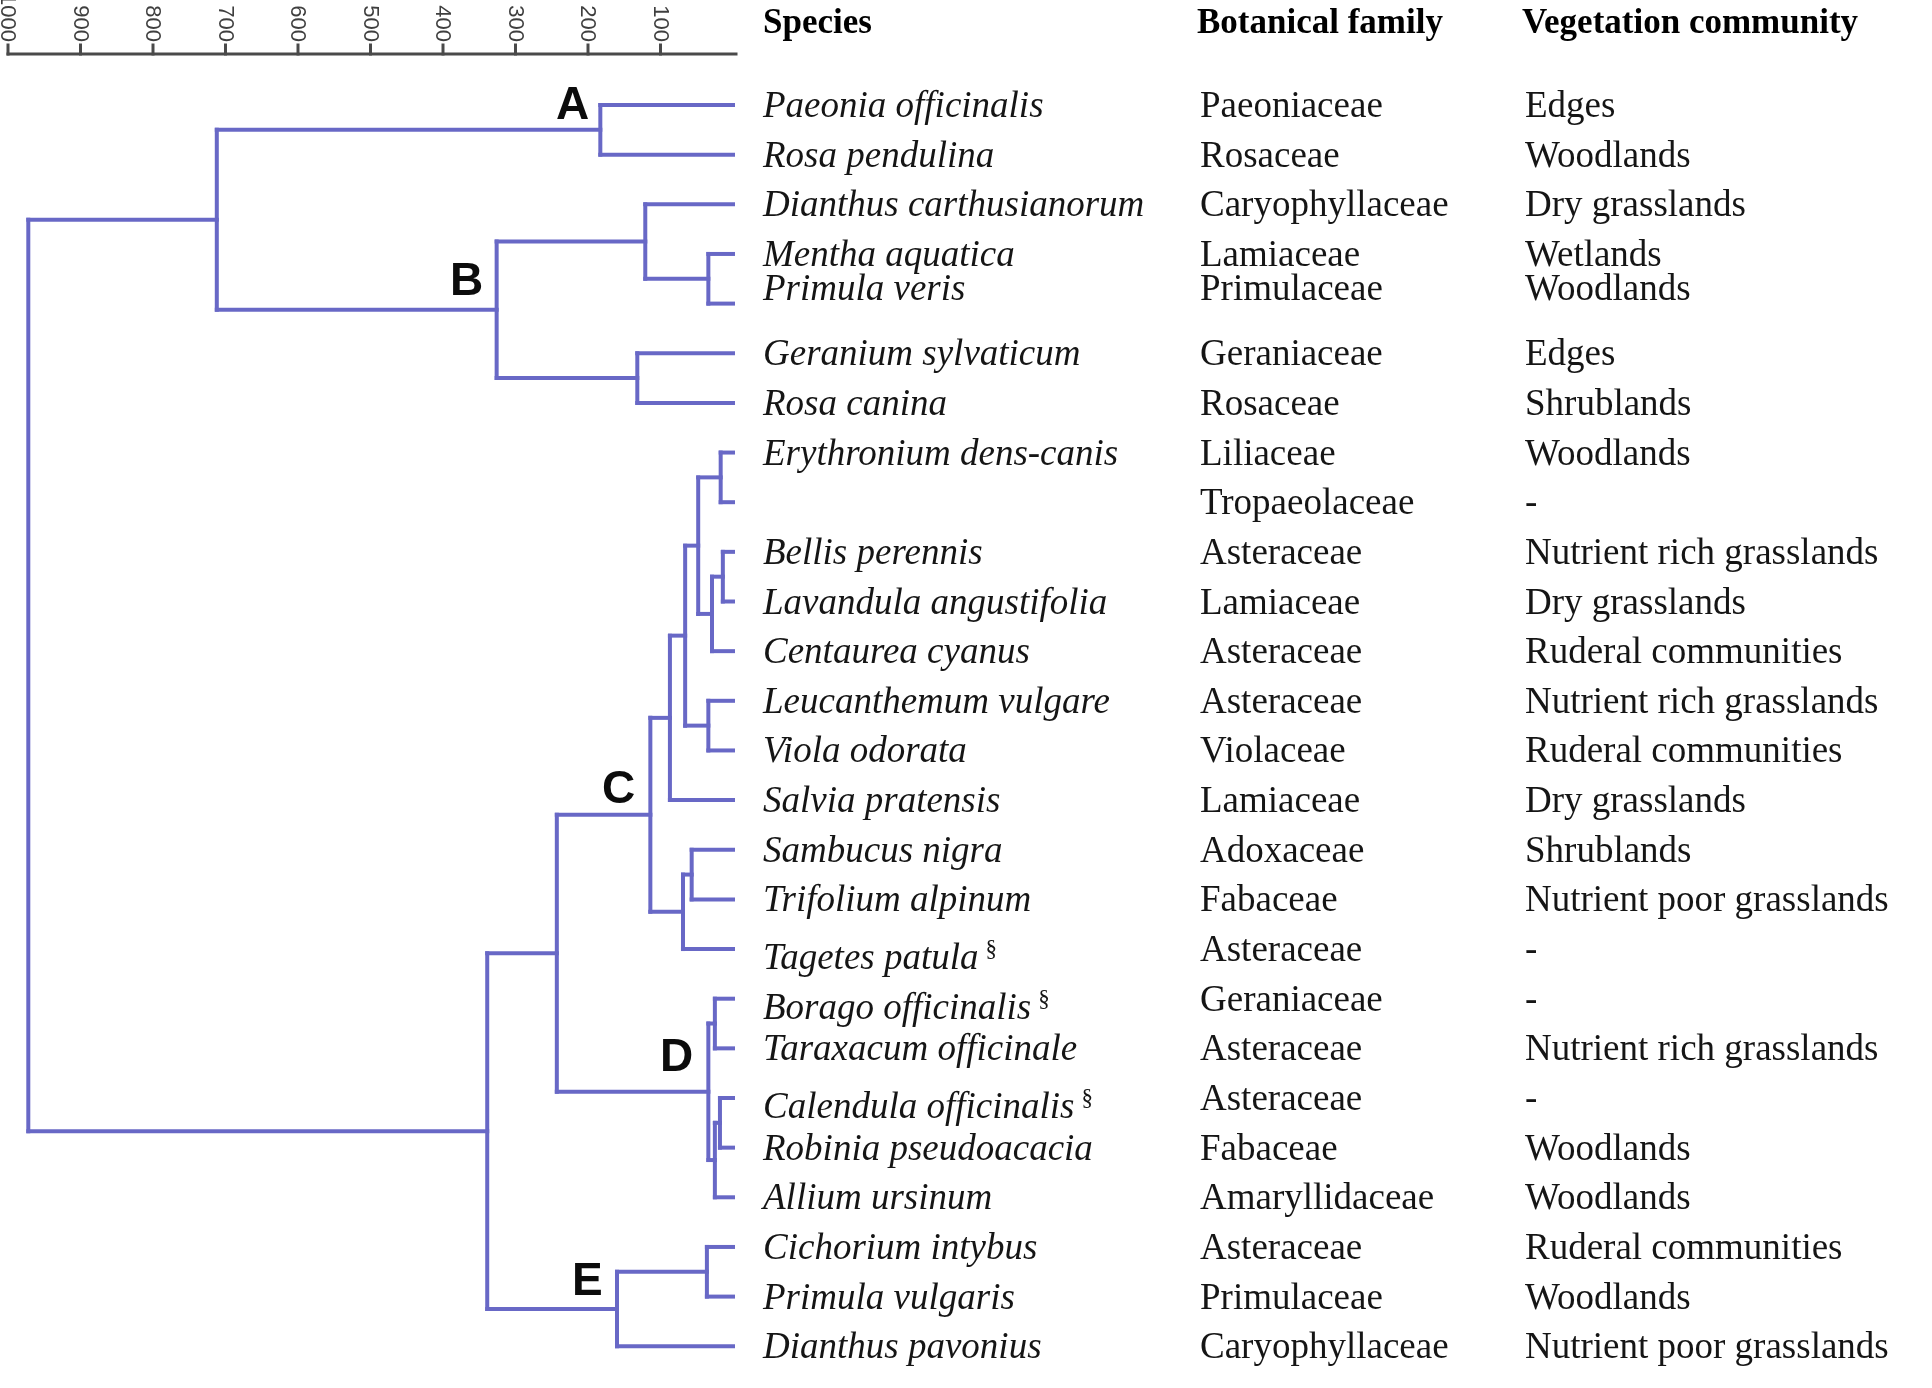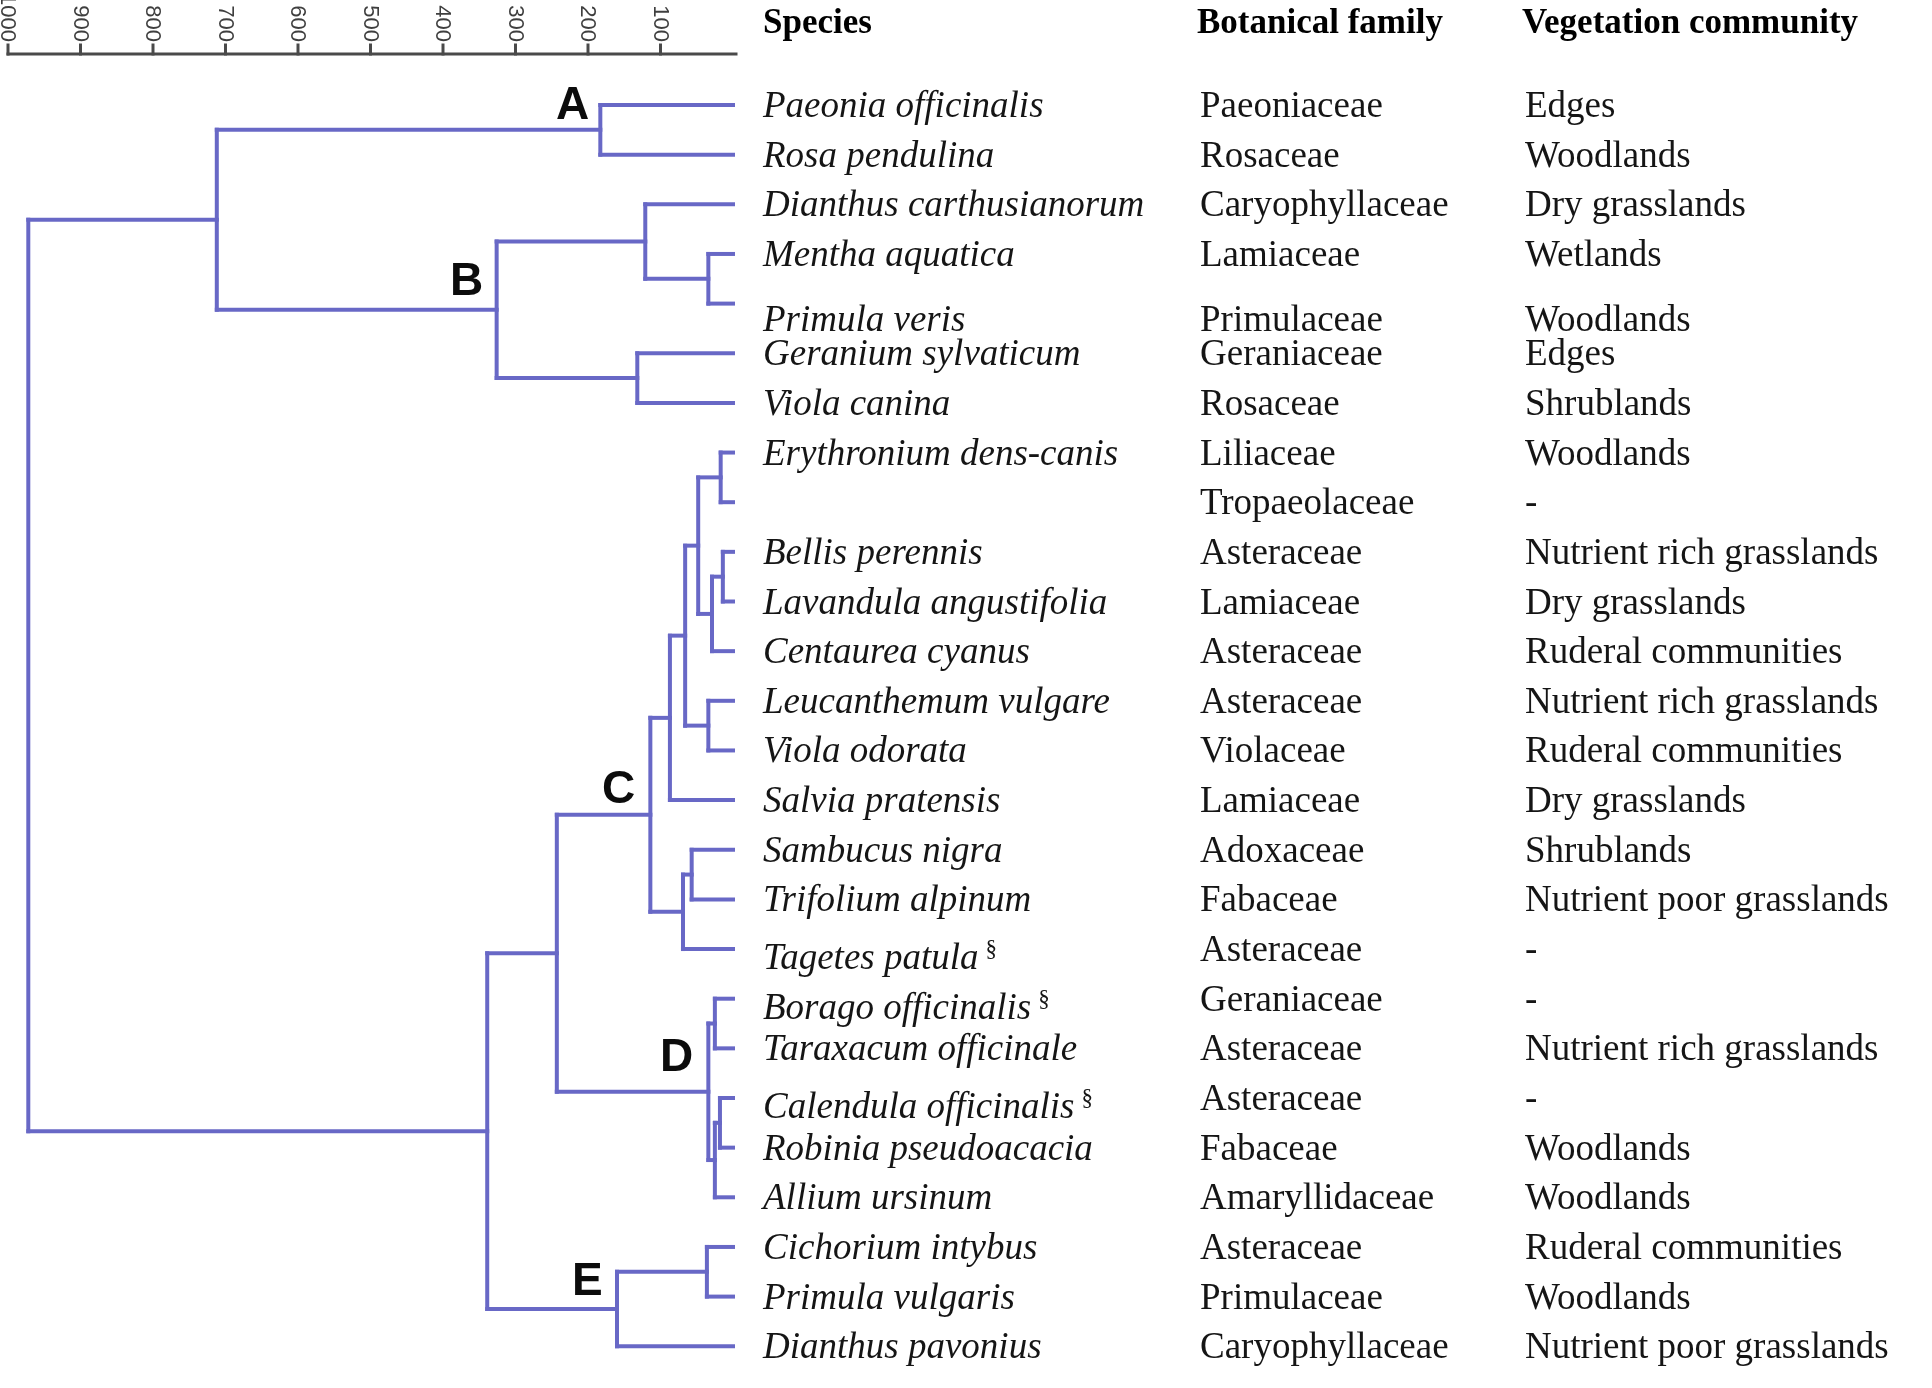--- a/index.html
+++ b/index.html
@@ -155,32 +155,32 @@
       <div class="trow" style="top: 179.3px;">
         <span class="cell-species">Dianthus carthusianorum</span>
         <span class="cell-family">Caryophyllaceae</span>
         <span class="cell-community">Dry grasslands</span>
       </div>
       <div class="trow" style="top: 228.95px;">
         <span class="cell-species">Mentha aquatica</span>
         <span class="cell-family">Lamiaceae</span>
         <span class="cell-community">Wetlands</span>
       </div>
-      <div class="trow" style="top: 294px;">
+      <div class="trow" style="top: 263px;">
         <span class="cell-species">Primula veris</span>
         <span class="cell-family">Primulaceae</span>
         <span class="cell-community">Woodlands</span>
       </div>
       <div class="trow" style="top: 328.25px;">
         <span class="cell-species">Geranium sylvaticum</span>
         <span class="cell-family">Geraniaceae</span>
         <span class="cell-community">Edges</span>
       </div>
       <div class="trow" style="top: 377.9px;">
-        <span class="cell-species">Viola canina</span>
+        <span class="cell-species">Rosa canina</span>
         <span class="cell-family">Rosaceae</span>
         <span class="cell-community">Shrublands</span>
       </div>
       <div class="trow" style="top: 427.55px;">
         <span class="cell-species">Erythronium dens-canis</span>
         <span class="cell-family">Liliaceae</span>
         <span class="cell-community">Woodlands</span>
       </div>
       <div class="trow" style="top: 477.2px;">
         <span class="cell-family">Tropaeolaceae</span>

